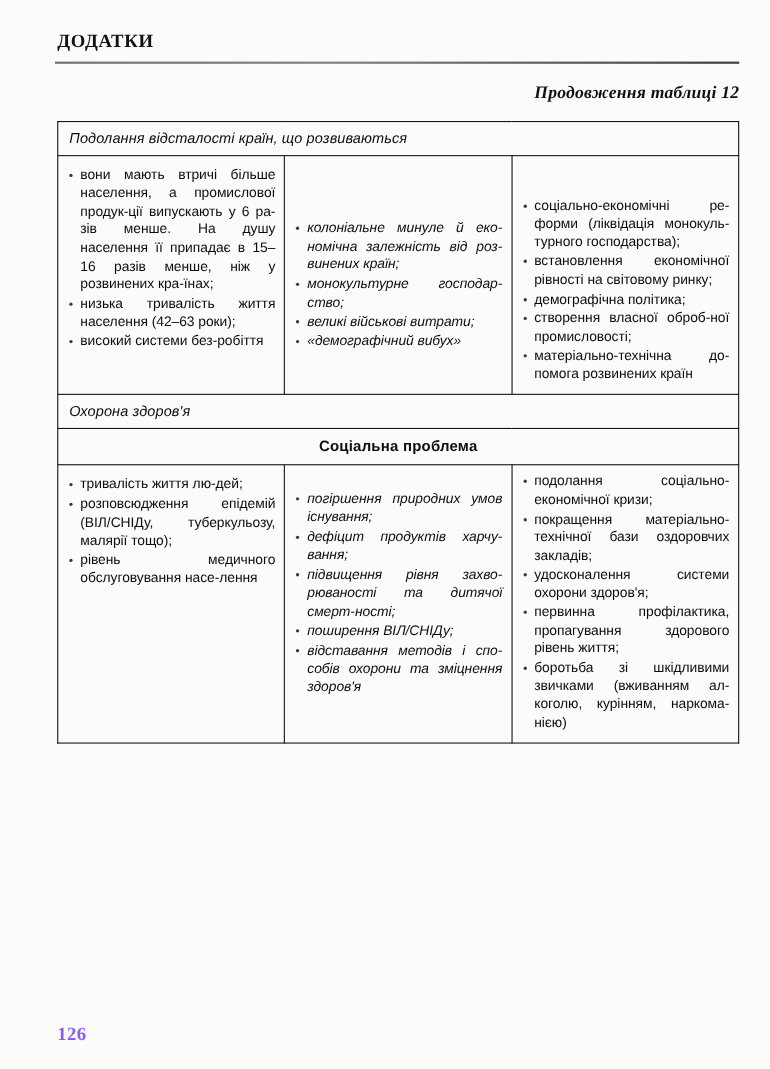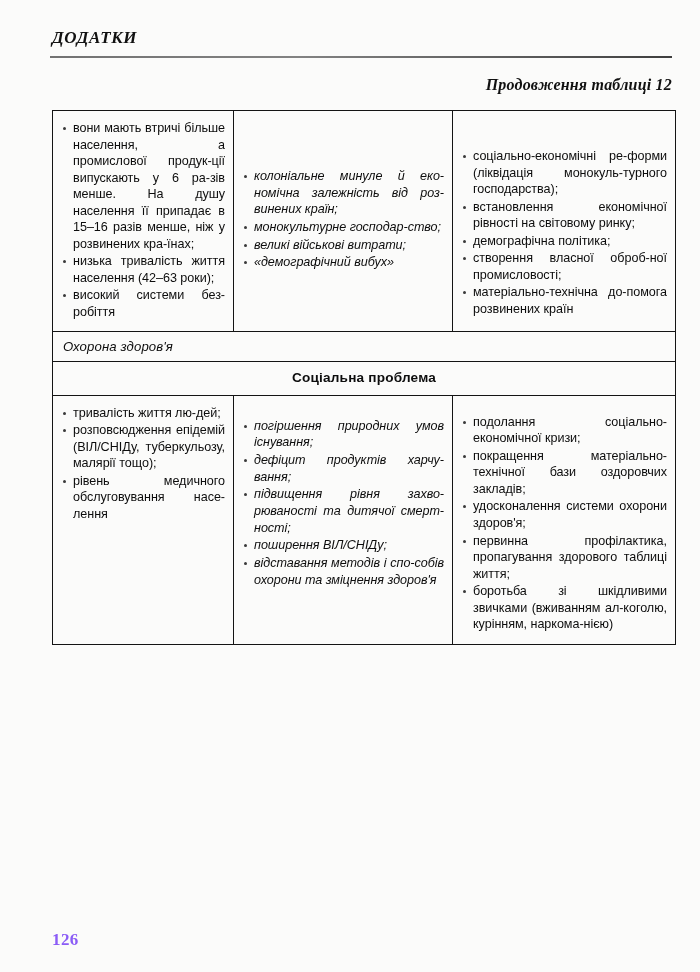--- a/index.html
+++ b/index.html
@@ -21,21 +21,20 @@
     inset: 0;
   }
 
   
   .running-head {
     position: absolute;
     left: 52px;
     top: 28px;
     font-family: "Liberation Serif", serif;
     font-weight: bold;
-    font-style: italic;
     font-size: 17px;
     letter-spacing: 0.6px;
     color: #111;
   }
   .head-rule {
     position: absolute;
     left: 50px;
     top: 56px;
     width: 622px;
     height: 2px;
@@ -129,21 +128,21 @@
   .c1 ul.bl > li { font-size: 12.6px; line-height: 1.315; }
   .c2 ul.bl > li { font-size: 12.6px; line-height: 1.325; }
   .c3 ul.bl > li { font-size: 12.6px; line-height: 1.315; }
 
   .row1 .c1 .cell { padding-top: 9px; }
   .row1 .c2 .cell { padding-top: 57px; }
   .row1 .c3 .cell { padding-top: 37px; }
 
   .row2 .c1 .cell { }
   .row2 .c2 .cell { padding-top: 22px; }
-  .row2 .c3 .cell { padding-top: 18px; }
+  .row2 .c3 .cell { padding-top: 6px; }
 
   .row2 td { height: 248px; }
 
   
   .folio {
     position: absolute;
     left: 52px;
     top: 930px;
     font-family: "Liberation Serif", serif;
     font-weight: bold;
@@ -158,20 +157,25 @@
 <div class="page">
 
   <div class="running-head">ДОДАТКИ</div>
   <div class="head-rule"></div>
 
   <div class="table-caption">Продовження таблиці 12</div>
 
   <div class="tbl-wrap">
     <table class="grid">
       <tbody>
+          <tr>
+        <td colspan="3">
+          <div class="band">Подолання відсталості країн, що розвиваються</div>
+        </td>
+      </tr>
 
       <tr class="row1">
         <td class="c1">
           <div class="cell">
             <ul class="bl">
               <li>вони мають втричі більше населення, а промислової продук-ції випускають у 6 ра-зів менше. На душу населення її припадає в 15–16 разів менше, ніж у розвинених кра-їнах;</li>
               <li>низька тривалість життя населення (42–63 роки);</li>
               <li>високий системи без-робіття</li>
             </ul>
           </div>
@@ -231,21 +235,21 @@
               <li>відставання методів і спо-собів охорони та зміцнення здоров'я</li>
             </ul>
           </div>
         </td>
         <td class="c3">
           <div class="cell">
             <ul class="bl">
               <li>подолання соціально-економічної кризи;</li>
               <li>покращення матеріально-технічної бази оздоровчих закладів;</li>
               <li>удосконалення системи охорони здоров'я;</li>
-              <li>первинна профілактика, пропагування здорового таблиці життя;</li>
+              <li>первинна профілактика, пропагування здорового рівень життя;</li>
               <li>боротьба зі шкідливими звичками (вживанням ал-коголю, курінням, наркома-нією)</li>
             </ul>
           </div>
         </td>
       </tr>
     </tbody>
       </table>
   </div>
 
   <div class="folio">126</div>

